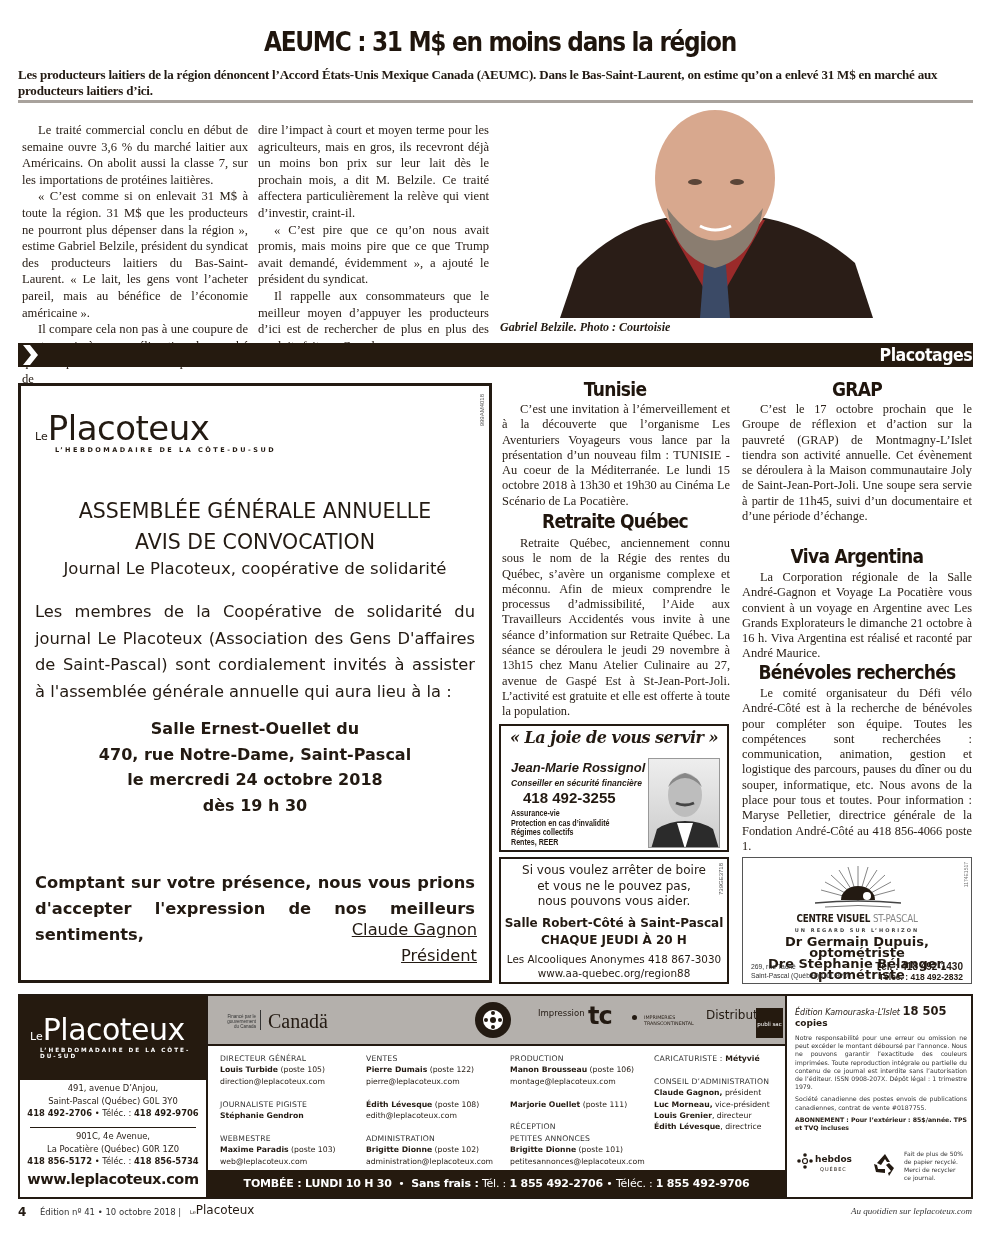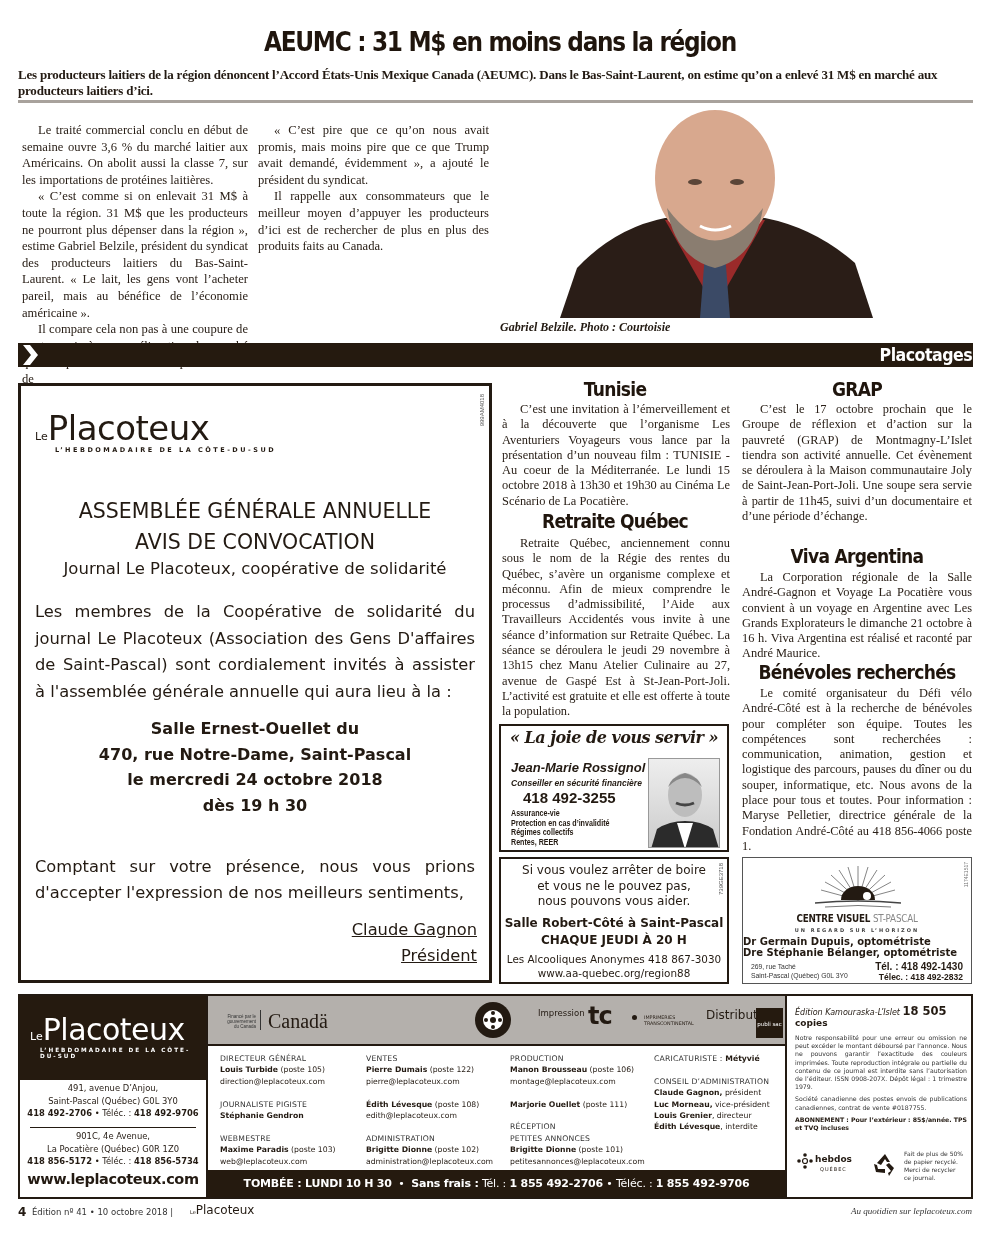--- a/index.html
+++ b/index.html
@@ -27,21 +27,21 @@
   #ad-code { right: 4px; top: 8px; font-size: 6px; writing-mode: vertical-rl; transform: rotate(180deg); font-family: "Liberation Sans", sans-serif; color: #555; }
   .logo-le { font-family: "DejaVu Sans", sans-serif; font-size: 11px; }
   .logo-word { font-family: "DejaVu Sans", sans-serif; font-size: 34px; letter-spacing: -0.5px; }
   .logo-tag { font-family: "DejaVu Sans", sans-serif; font-weight: bold; font-size: 6.5px; letter-spacing: 2.5px; }
   #convo-logo { left: 14px; top: 22px; }
   #convo-logo .logo-word { color: #231a12; }
   #convo-title { left: 0; top: 110px; width: 468px; text-align: center; font-family: "DejaVu Sans", sans-serif; font-size: 20.5px; line-height: 31px; color: #231a12; }
   #convo-sub { left: 0; top: 173px; width: 468px; text-align: center; font-family: "DejaVu Sans", sans-serif; font-size: 16.5px; font-weight: normal; }
   #convo-body { left: 14px; top: 213px; width: 440px; text-align: justify; font-family: "DejaVu Sans", sans-serif; font-size: 16.3px; line-height: 26.5px; text-align-last: left; }
   #convo-venue { left: 0; top: 330px; width: 468px; text-align: center; font-family: "DejaVu Sans", sans-serif; font-weight: bold; font-size: 16px; line-height: 25.5px; }
-  #convo-closing { left: 14px; top: 468px; width: 440px; font-family: "DejaVu Sans", sans-serif; font-size: 16.3px; line-height: 26px; text-align: justify; }
+  #convo-closing { left: 14px; top: 484px; width: 440px; font-family: "DejaVu Sans", sans-serif; font-size: 16.3px; line-height: 26px; text-align: justify; font-weight: bold; }
   #convo-sign { right: 12px; top: 531px; text-align: right; font-family: "DejaVu Sans", sans-serif; font-size: 16.3px; line-height: 26px; text-decoration: underline; }
 
   
   .brief-h { font-family: "DejaVu Sans", sans-serif; font-weight: bold; font-size: 19px; text-align: center; letter-spacing: -0.8px; transform: scaleX(0.9); color: #1f150d; }
   .brief-p { font-family: "Liberation Serif", serif; font-size: 12.4px; line-height: 15.3px; text-align: justify; color: #2a2018; }
   .brief-p p { text-indent: 18px; }
   #tun-h { left: 500px; top: 378px; width: 230px; }
   #tun-p { left: 502px; top: 402px; width: 228px; }
   #ret-h { left: 500px; top: 510px; width: 230px; }
   #ret-p { left: 502px; top: 536px; width: 228px; }
@@ -67,21 +67,21 @@
   #aa-venue { left: 0; top: 56px; width: 226px; font-family: "DejaVu Sans", sans-serif; font-weight: bold; font-size: 12px; line-height: 17px; }
   #aa-contact { left: 0; top: 93px; width: 226px; font-family: "DejaVu Sans", sans-serif; font-size: 10.4px; line-height: 14px; }
   #aa-code { right: 3px; top: 4px; font-size: 6px; writing-mode: vertical-rl; transform: rotate(180deg); font-family: "Liberation Sans", sans-serif; color: #555; }
 
   
   #ad-cv { left: 742px; top: 857px; width: 230px; height: 127px; border: 1px solid #555; padding-left: 44px; }
   #cv-logo { left: 68px; top: 8px; width: 94px; height: 44px; }
   #cv-name { left: 0; top: 54px; width: 228px; text-align: center; font-family: "DejaVu Sans", sans-serif; font-weight: bold; font-size: 11px; letter-spacing: -0.3px; transform: scaleX(0.8); }
   #cv-name .light { color: #888; font-weight: normal; }
   #cv-tag { left: 0; top: 69px; width: 228px; text-align: center; font-family: "DejaVu Sans", sans-serif; font-size: 5px; letter-spacing: 2px; font-weight: bold; color: #444; }
-  #cv-docs { left: 0; top: 78px; width: 228px; text-align: left; font-family: "DejaVu Sans", sans-serif; font-weight: bold; font-size: 10px; line-height: 11px; }
+  #cv-docs { left: 0; top: 78px; width: 228px; text-align: center; font-family: "DejaVu Sans", sans-serif; font-weight: bold; font-size: 13px; line-height: 11px; }
   #cv-addr { left: 8px; top: 104px; font-family: "Liberation Sans", sans-serif; font-size: 6.8px; line-height: 9px; color: #333; }
   #cv-tel { right: 8px; top: 103px; text-align: right; font-family: "Liberation Sans", sans-serif; font-weight: bold; font-size: 8.5px; line-height: 11px; }
   #cv-tel .big { font-size: 10px; }
   #cv-code { right: 2px; top: 4px; font-size: 5px; writing-mode: vertical-rl; transform: rotate(180deg); font-family: "Liberation Sans", sans-serif; color: #777; }
 
   
   #mast { left: 18px; top: 994px; width: 955px; height: 205px; border: 2px solid #231a12; }
   #mast-logo-box { left: 0; top: 0; width: 186px; height: 84px; background: #251a0f; color: #fff; }
   #mast-logo { left: 10px; top: 16px; }
   #mast-logo .logo-word { font-size: 30px; color: #fff; }
@@ -123,38 +123,39 @@
   #legal { margin-top: 6px; font-family: "DejaVu Sans", sans-serif; font-size: 6.2px; line-height: 8.2px; text-align: justify; color: #333; }
   #legal p { margin-bottom: 4px; }
   #legal .bold { font-weight: bold; color: #231a12; }
   #hebdos { left: 775px; top: 158px; font-family: "DejaVu Sans", sans-serif; font-weight: bold; font-size: 9px; }
   #hebdos-q { left: 793px; top: 170px; font-family: "DejaVu Sans", sans-serif; font-size: 5px; letter-spacing: 1px; }
   #recycle-icon { left: 852px; top: 156px; width: 26px; height: 26px; }
   #recycle-text { left: 884px; top: 154px; font-family: "DejaVu Sans", sans-serif; font-size: 6px; line-height: 8px; color: #333; }
 
   
   #pg-num { left: 18px; top: 1205px; font-family: "DejaVu Sans", sans-serif; font-weight: bold; font-size: 12px; }
-  #pg-ed { left: 32px; top: 1207px; font-family: "DejaVu Sans", sans-serif; font-size: 8.5px; color: #333; }
+  #pg-ed { left: 40px; top: 1207px; font-family: "DejaVu Sans", sans-serif; font-size: 8.5px; color: #333; }
   #pg-logo { left: 190px; top: 1203px; font-family: "DejaVu Sans", sans-serif; font-size: 12px; }
   #pg-logo .le { font-size: 5px; }
   #pg-right { right: 28px; top: 1206px; font-family: Liberation Serif, serif; font-style: italic; font-size: 9px; color: #333; }
 </style>
 </head>
 <body>
 
 <div id="headline" class="abs">AEUMC : 31 M$ en moins dans la région</div>
 <div id="deck" class="abs">Les producteurs laitiers de la région dénoncent l’Accord États-Unis Mexique Canada (AEUMC). Dans le Bas-Saint-Laurent, on estime qu’on a enlevé 31 M$ en marché aux producteurs laitiers d’ici.</div>
 <div id="rule-top" class="abs"></div>
 
 <div id="col1" class="abs col">
   <p>Le traité commercial conclu en début de semaine ouvre 3,6 % du marché laitier aux Américains. On abolit aussi la classe 7, sur les importations de protéines laitières.</p>
   <p>« C’est comme si on enlevait 31 M$ à toute la région. 31 M$ que les producteurs ne pourront plus dépenser dans la région », estime Gabriel Belzile, président du syndicat des producteurs laitiers du Bas-Saint-Laurent. « Le lait, les gens vont l’acheter pareil, mais au bénéfice de l’économie américaine ».</p>
   <p>Il compare cela non pas à une coupure de quota, mais à une amélioration du marché que les producteurs n’auront pas. Difficile de</p>
 </div>
 <div id="col2" class="abs col">
+  <p style="text-indent:0">dire l’impact à court et moyen terme pour les agriculteurs, mais en gros, ils recevront déjà un moins bon prix sur leur lait dès le prochain mois, a dit M. Belzile. Ce traité affectera particulièrement la relève qui vient d’investir, craint-il.</p>
   <p>« C’est pire que ce qu’on nous avait promis, mais moins pire que ce que Trump avait demandé, évidemment », a ajouté le président du syndicat.</p>
   <p>Il rappelle aux consommateurs que le meilleur moyen d’appuyer les producteurs d’ici est de rechercher de plus en plus des produits faits au Canada.</p>
 </div>
 
 <div id="photo" class="abs">
   <svg width="322" height="210" viewBox="0 0 322 210">
     <path d="M5 210 L22 160 Q60 120 110 110 L210 110 Q260 120 300 155 L318 210 Z" fill="#2a1d17"></path>
     <path d="M110 112 L160 200 L210 112 Z" fill="#9a2a2a"></path>
     <path d="M150 145 L170 145 L175 210 L145 210 Z" fill="#3b4a66"></path>
     <ellipse cx="160" cy="70" rx="60" ry="68" fill="#d8a88e"></ellipse>
@@ -375,21 +376,21 @@
     <div><b>Brigitte Dionne</b><span> (poste 101)</span></div>
     <div>petitesannonces@leplacoteux.com</div>
   </div>
   <div id="staff4" class="abs staff">
     <div><span class="role">CARICATURISTE : </span><b>Métyvié</b></div>
     <div class="gap"></div>
     <div class="role">CONSEIL D’ADMINISTRATION</div>
     <div><b>Claude Gagnon,</b><span> président</span></div>
     <div><b>Luc Morneau,</b><span> vice-président</span></div>
     <div><b>Louis Grenier</b><span>, directeur</span></div>
-    <div><b>Édith Lévesque</b><span>, interdite</span></div>
+    <div><b>Édith Lévesque</b><span>, directrice</span></div>
   </div>
 
   <div id="mast-bottom" class="abs">
     <b>TOMBÉE : LUNDI 10 H 30</b> &nbsp;•&nbsp; <b>Sans frais :</b> <span>Tél. :</span> <b>1 855 492-2706</b> • <span>Téléc. :</span> <b>1 855 492-9706</b>
   </div>
   <div id="mast-right-div" class="abs"></div>
 
   <div id="mast-right" class="abs">
     <div id="ed-line"><span>Édition Kamouraska-L’Islet</span> <b>18 505</b> <span class="copies">copies</span></div>
     <div id="legal">

